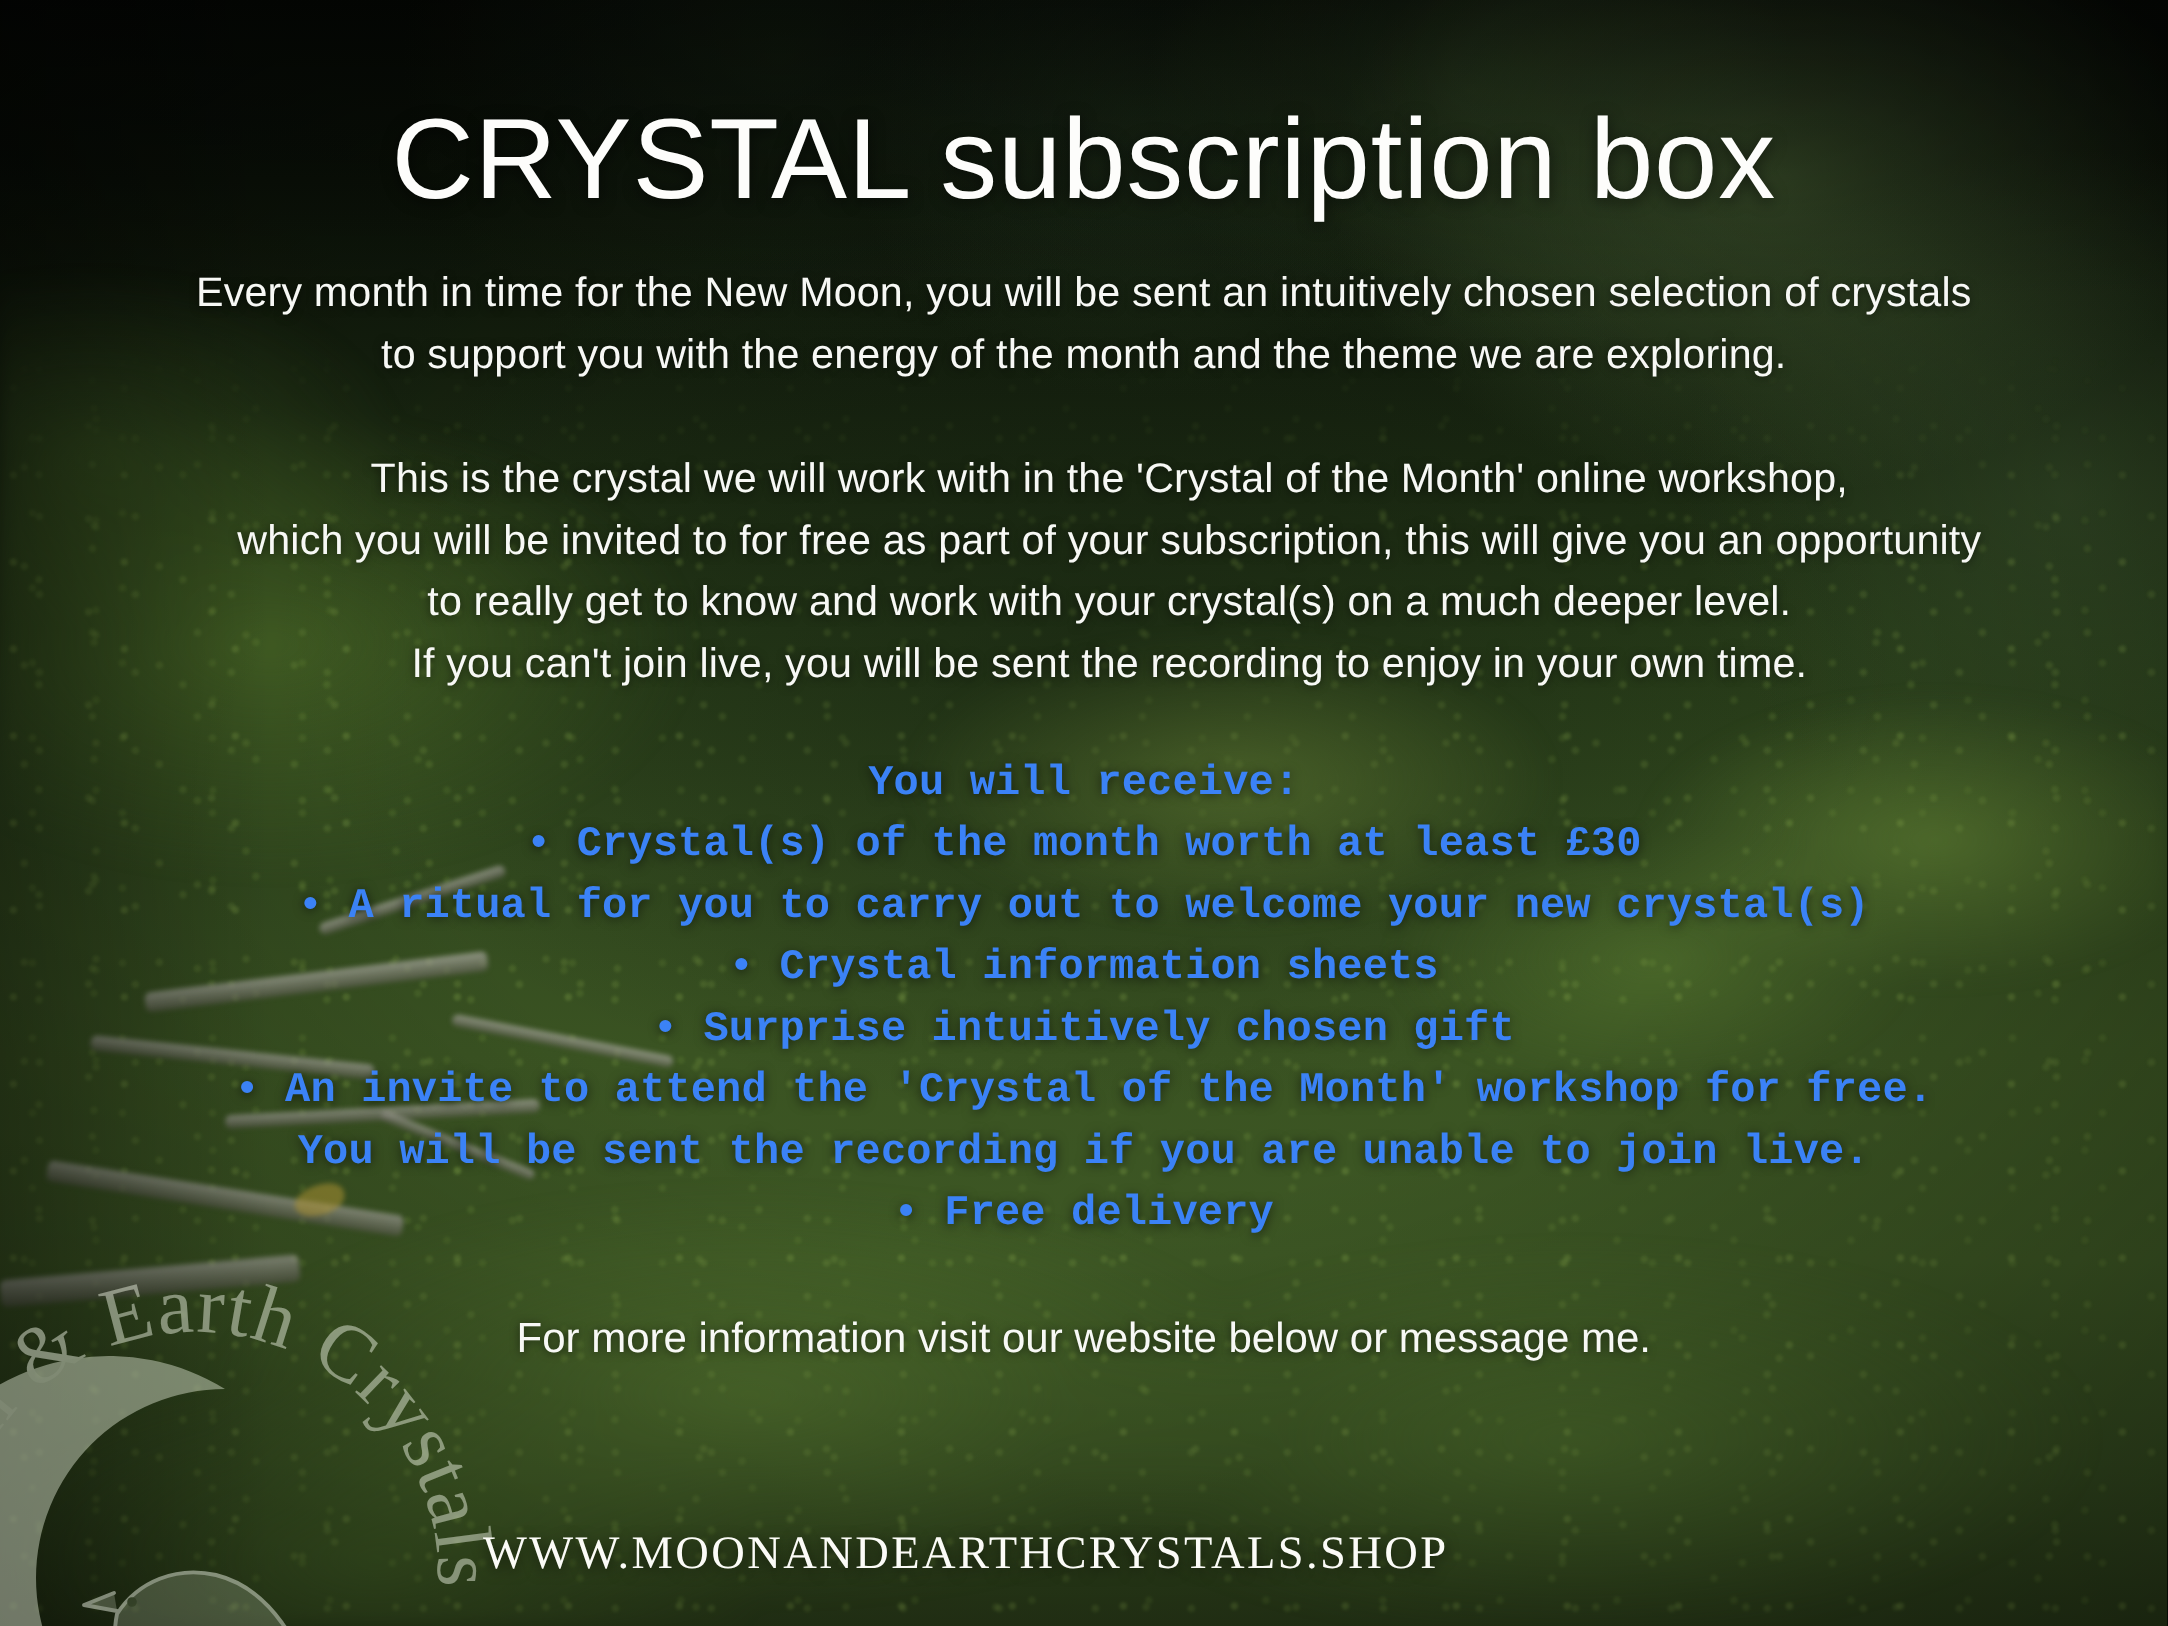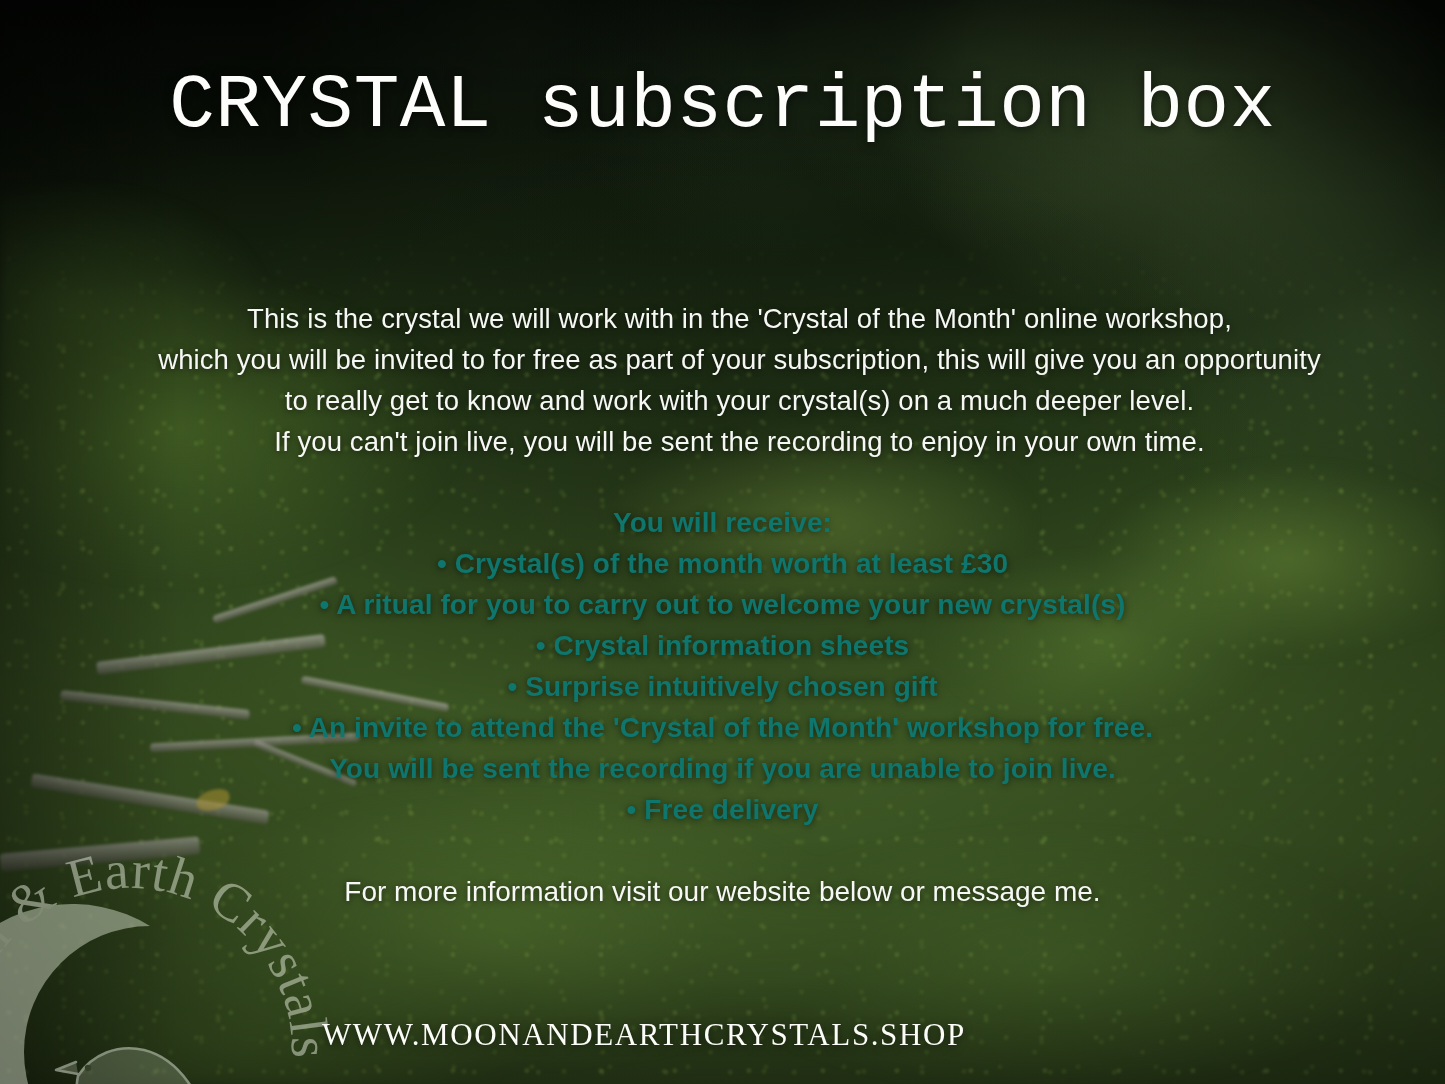--- a/index.html
+++ b/index.html
@@ -133,21 +133,21 @@
     inset: 0;
     color: #ffffff;
     text-align: center;
   }
 
   .poster-title {
     position: absolute;
     top: 16px;
     left: 0;
     width: 100%;
-    font-family: Liberation Mono, monospace;
+    font-family: Liberation Sans, sans-serif;
     font-size: 76px;
     line-height: 1.05;
     font-weight: 400;
     letter-spacing: 0.5px;
     color: #fdfdfb;
     text-shadow: 0 2px 10px rgba(0,0,0,0.55);
   }
 
   .body-block {
     position: absolute;
@@ -166,23 +166,24 @@
 
   .receive-block {
     position: absolute;
     left: 0;
     width: 100%;
     top: 502px;
     font-size: 28px;
     line-height: 41px;
     font-weight: 700;
     letter-spacing: 0.1px;
-    color: #0f766e;
+    color: #3b82f6;
     text-shadow: 0 1px 7px rgba(0,0,0,0.6);
     white-space: pre-line;
+    font-family: Liberation Mono, monospace;
   }
 
   .footer-note {
     position: absolute;
     left: 0;
     width: 100%;
     top: 872px;
     font-size: 28px;
     line-height: 40px;
     color: #f7f8f5;
@@ -260,20 +261,22 @@
         <path d="M170,324 l-8,-14 M192,320 l-6,-16 M216,320 l0,-16 M240,322 l8,-14 M266,326 l10,-12"></path>
         <path d="M156,330 l-10,12 M184,332 l-8,14 M214,334 l0,16 M244,334 l8,14 M274,338 l10,12"></path>
       </g>
     </svg>
   </div>
 
   <div class="content">
 
     <h1 class="poster-title">CRYSTAL subscription box</h1>
 
+    <div class="body-block" id="para-intro">Every month in time for the New Moon, you will be sent an intuitively chosen selection of crystals
+to support you with the energy of the month and the theme we are exploring.</div>
 
     <div class="body-block" id="para-workshop">This is the crystal we will work with in the 'Crystal of the Month' online workshop,
 which you will be invited to for free as part of your subscription, this will give you an opportunity
 to really get to know and work with your crystal(s) on a much deeper level.
 If you can't join live, you will be sent the recording to enjoy in your own time.</div>
 
     <div class="receive-block">You will receive:
 • Crystal(s) of the month worth at least £30
 • A ritual for you to carry out to welcome your new crystal(s)
 • Crystal information sheets

